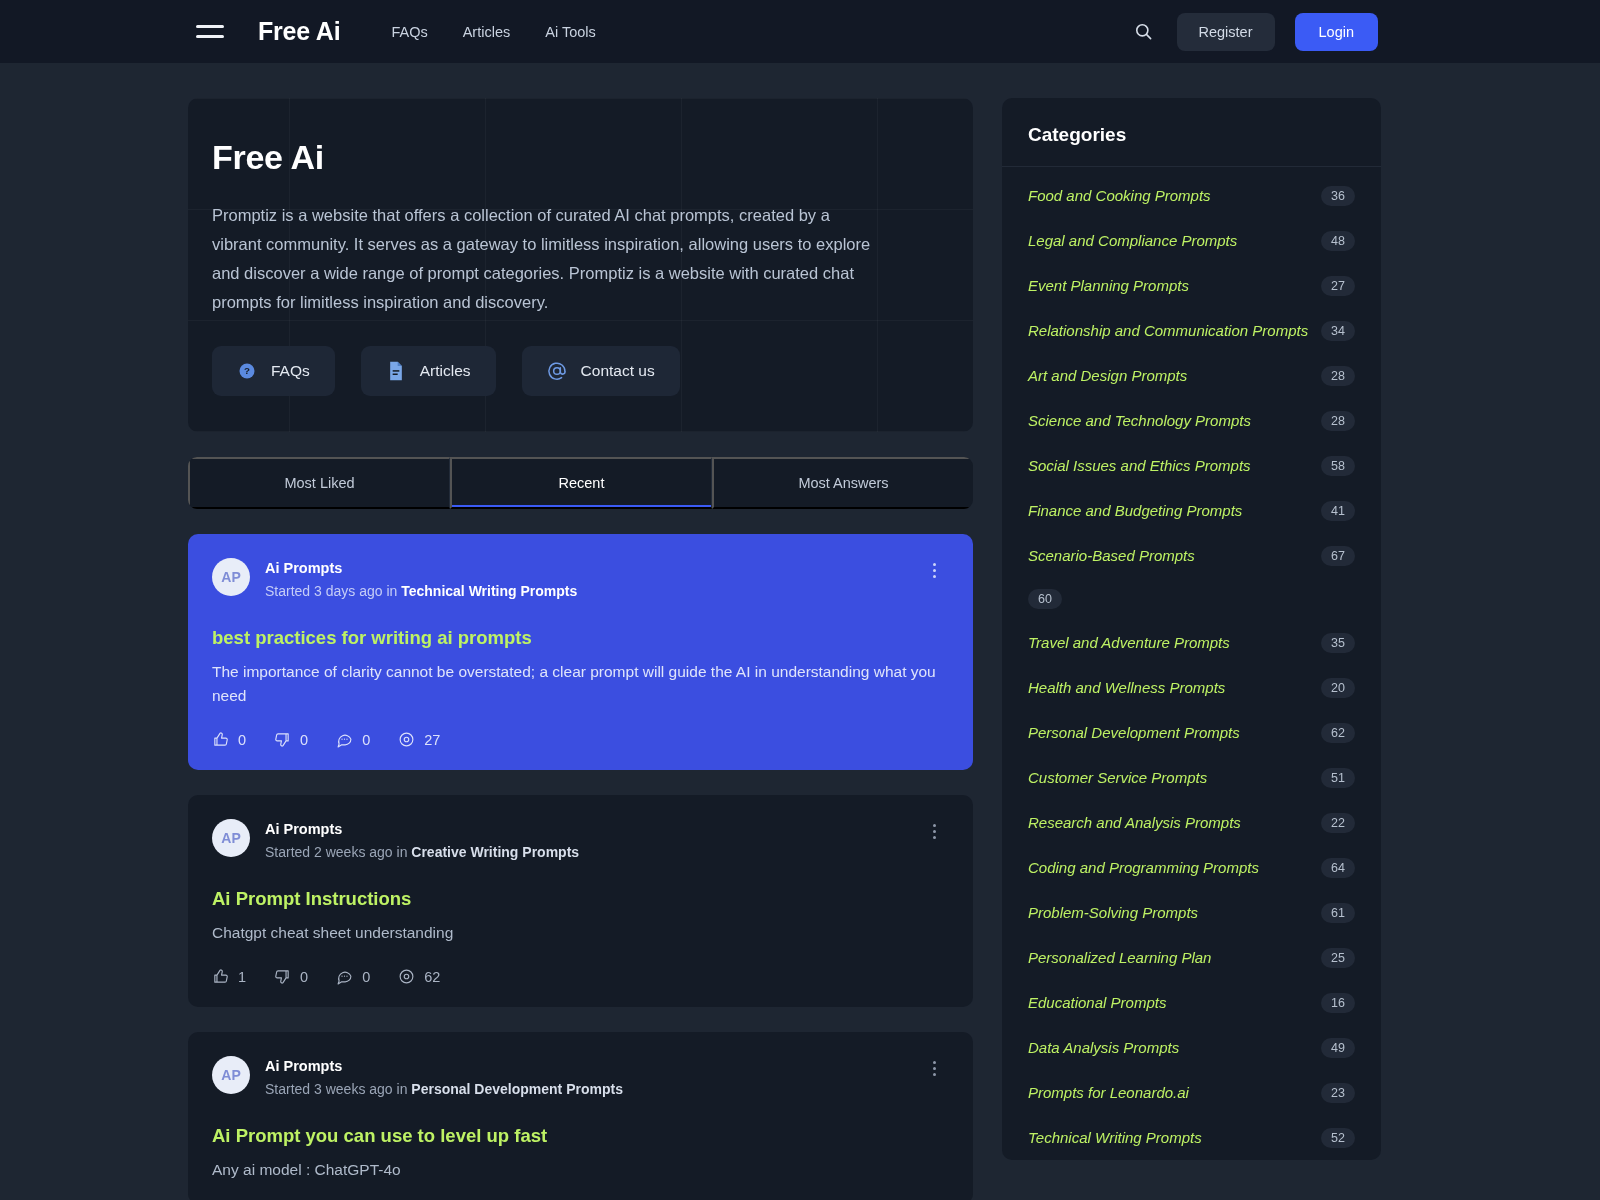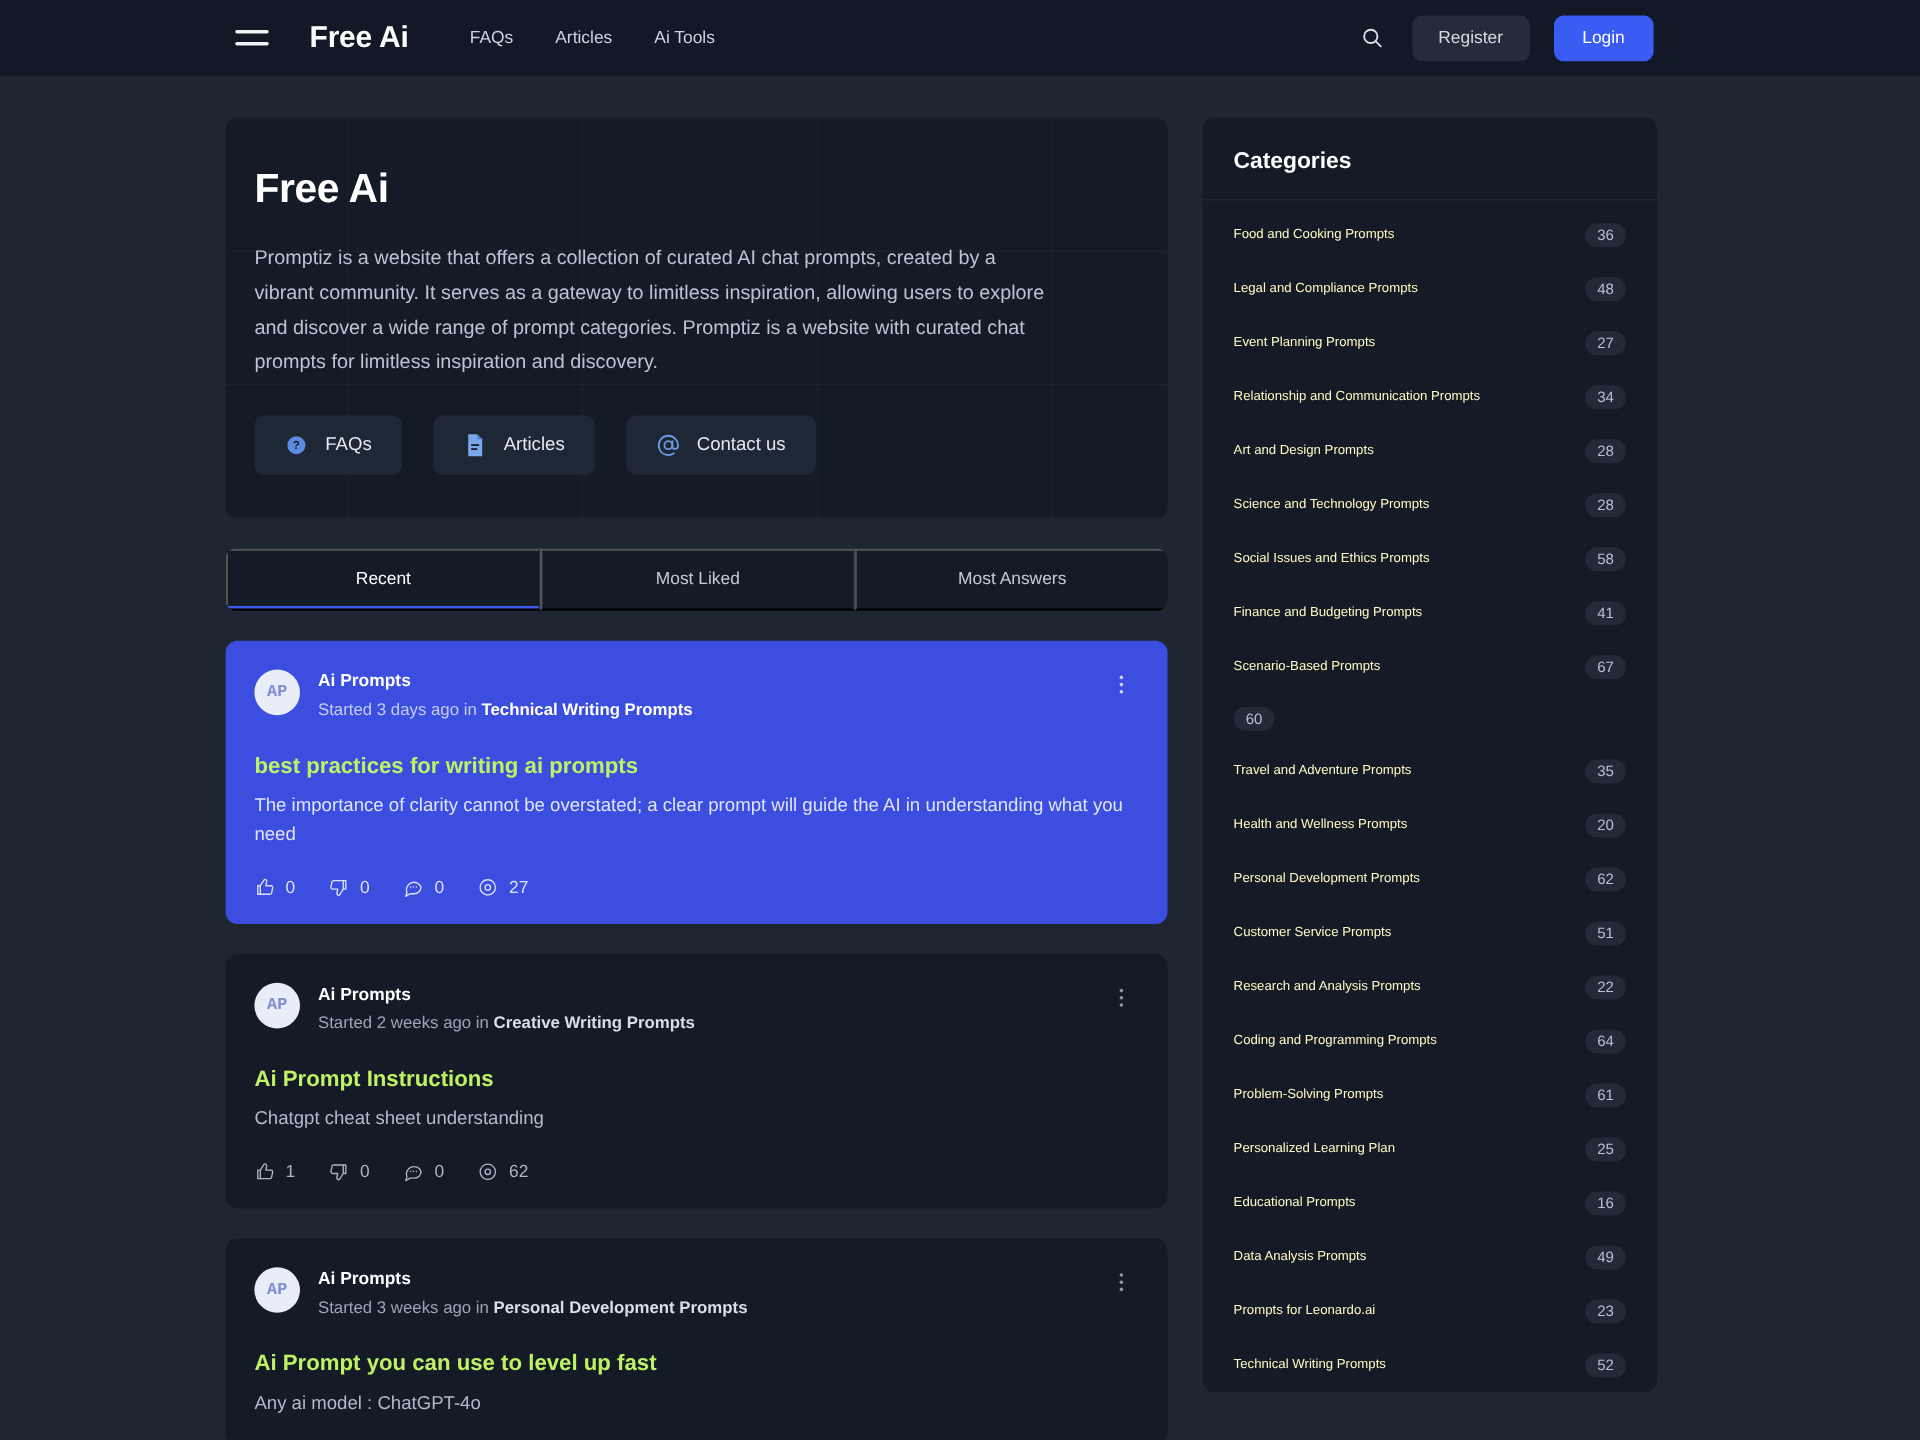--- a/index.html
+++ b/index.html
@@ -186,21 +186,20 @@
   .avatar {
     width: 38px; height: 38px;
     border-radius: 50%;
     background: #e8edf8;
     color: #7f8dd6;
     font-size: 14px;
     font-weight: 600;
     display: flex; align-items: center; justify-content: center;
     flex: none;
     margin-top: 1px;
-    font-family: Liberation Mono, monospace;
   }
   .post-meta { padding-top: 1px; }
   .post-author { font-size: 14.5px; font-weight: 700; color: #ffffff; line-height: 20px; }
   .post-sub { font-size: 14px; color: #9aa5b6; line-height: 22px; margin-top: 2px; }
   .post.featured .post-sub { color: #c5cdf7; }
   .post-sub .cat { color: #d8dfeb; font-weight: 600; }
   .post.featured .post-sub .cat { color: #ffffff; font-weight: 600; }
   .kebab {
     position: absolute;
     top: 26px; right: 30px;
@@ -251,24 +250,25 @@
   .sidebar-head h2 { font-size: 19px; font-weight: 700; color: #ffffff; }
   .cat-list { padding: 6px 0 0 0; }
   .cat-row {
     display: flex;
     align-items: center;
     gap: 12px;
     padding: 11px 26px;
     cursor: pointer;
   }
   .cat-name {
-    font-size: 11px;
-    color: #fef9c3;
+    font-size: 15px;
+    color: #bef264;
     line-height: 23px;
     flex: 1;
+    font-style: italic;
   }
   .cat-count {
     background: #222a38;
     color: #b6c0ce;
     font-size: 12.5px;
     border-radius: 10px;
     padding: 3px 10px;
     min-width: 34px;
     text-align: center;
     flex: none;
@@ -337,22 +337,22 @@
                 <path d="M16 8v5.5a2.8 2.8 0 0 0 5.5 -1.2A9.6 9.6 0 1 0 17.5 20" stroke-linecap="round"></path>
               </svg>
             </span>
             <span class="lbl">Contact us</span>
           </button>
         </div>
       </div>
     </section>
 
     <div class="tabs">
+      <button class="tab">Most Liked</button>
       <button class="tab active">Recent</button>
-      <button class="tab">Most Liked</button>
       <button class="tab">Most Answers</button>
     </div>
 
     <article class="post featured">
       <div class="kebab">
           <i></i>
           <i></i>
           <i></i>
         </div>
       <div class="post-head">

